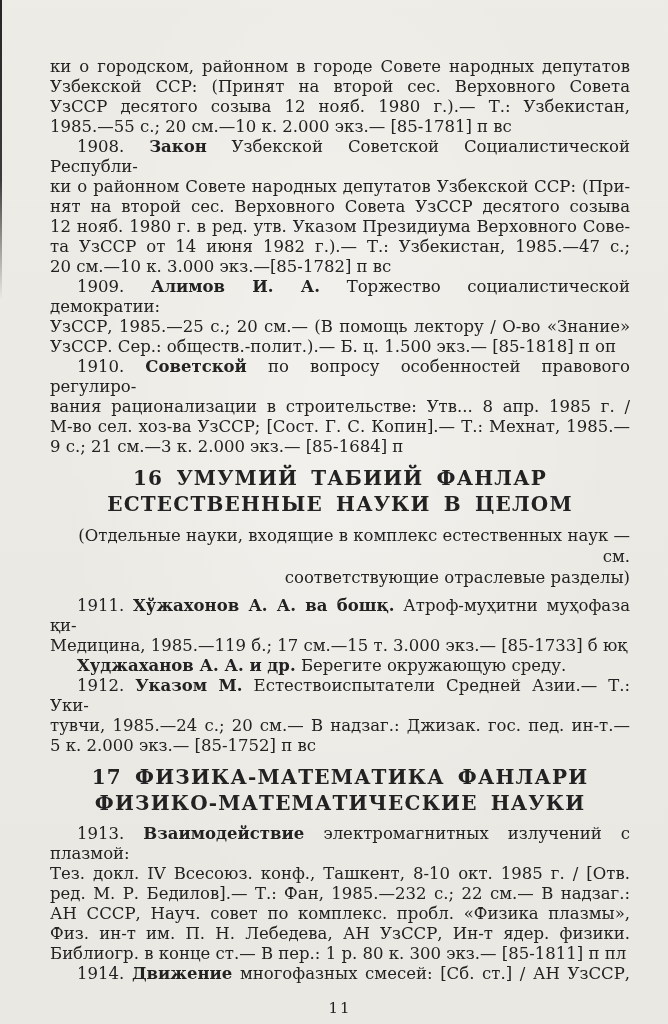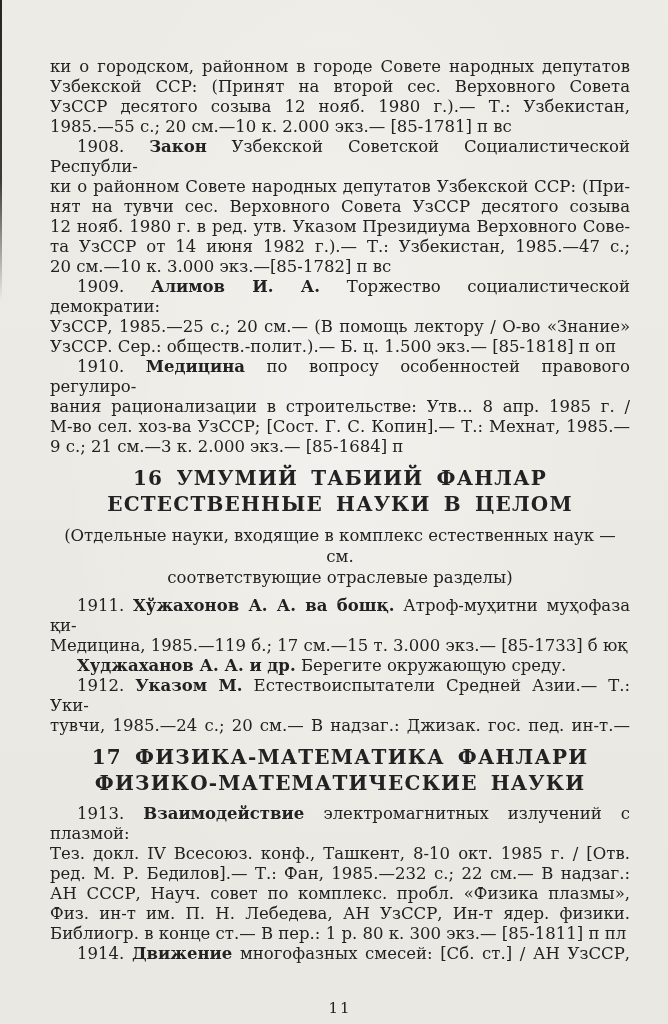--- a/index.html
+++ b/index.html
@@ -49,21 +49,21 @@
   }
   .heading .hline {
     font-size: 20px;
     font-weight: bold;
     line-height: 26px;
     letter-spacing: 1.2px;
     word-spacing: 5px;
   }
   .note {
     margin: 0 0 8px 0;
-    text-align: center;
+    text-align: right;
   }
   .note .nline {
     font-size: 16.5px;
     line-height: 21px;
   }
   .pagenum {
     position: absolute;
     left: 50px; top: 999px;
     width: 580px;
     text-align: center;
@@ -79,32 +79,32 @@
   <div class="content" id="content">
       <div class="para">
         <div class="line j"><span>ки о городском, районном в городе Совете народных депутатов</span></div>
         <div class="line j"><span>Узбекской ССР: (Принят на второй сес. Верховного Совета</span></div>
         <div class="line j"><span>УзССР десятого созыва 12 нояб. 1980 г.).— Т.: Узбекистан,</span></div>
         <div class="line"><span>1985.—55 с.; 20 см.—10 к. 2.000 экз.— [85-1781] п вс</span></div>
       </div>
       <div class="para indent">
         <div class="line j"><span>1908. </span><span class="b">Закон</span><span> Узбекской Советской Социалистической Республи-</span></div>
         <div class="line j"><span>ки о районном Совете народных депутатов Узбекской ССР: (При-</span></div>
-        <div class="line j"><span>нят на тувчи сес. Верховного Совета УзССР десятого созыва</span></div>
+        <div class="line j"><span>нят на второй сес. Верховного Совета УзССР десятого созыва</span></div>
         <div class="line j"><span>12 нояб. 1980 г. в ред. утв. Указом Президиума Верховного Сове-</span></div>
         <div class="line j"><span>та УзССР от 14 июня 1982 г.).— Т.: Узбекистан, 1985.—47 с.;</span></div>
         <div class="line"><span>20 см.—10 к. 3.000 экз.—[85-1782] п вс</span></div>
       </div>
       <div class="para indent">
         <div class="line j"><span>1909. </span><span class="b">Алимов И. А.</span><span> Торжество социалистической демократии:</span></div>
         <div class="line j"><span>УзССР, 1985.—25 с.; 20 см.— (В помощь лектору / О-во «Знание»</span></div>
         <div class="line"><span>УзССР. Сер.: обществ.-полит.).— Б. ц. 1.500 экз.— [85-1818] п оп</span></div>
       </div>
       <div class="para indent">
-        <div class="line j"><span>1910. </span><span class="b">Медицина</span><span> по вопросу особенностей правового регулиро-</span></div>
+        <div class="line j"><span>1910. </span><span class="b">Советской</span><span> по вопросу особенностей правового регулиро-</span></div>
         <div class="line j"><span>вания рационализации в строительстве: Утв... 8 апр. 1985 г. /</span></div>
         <div class="line j"><span>М-во сел. хоз-ва УзССР; [Сост. Г. С. Копин].— Т.: Мехнат, 1985.—</span></div>
         <div class="line"><span>9 с.; 21 см.—3 к. 2.000 экз.— [85-1684] п</span></div>
       </div>
       <div class="heading">
         <div class="hline">16 УМУМИЙ ТАБИИЙ ФАНЛАР</div>
         <div class="hline">ЕСТЕСТВЕННЫЕ НАУКИ В ЦЕЛОМ</div>
       </div>
       <div class="note">
         <div class="nline">(Отдельные науки, входящие в комплекс естественных наук — см.</div>
@@ -113,20 +113,21 @@
       <div class="para indent">
         <div class="line j"><span>1911. </span><span class="b">Хўжахонов А. А. ва бошқ.</span><span> Атроф-муҳитни муҳофаза қи-</span></div>
         <div class="line"><span>Медицина, 1985.—119 б.; 17 см.—15 т. 3.000 экз.— [85-1733] б юқ</span></div>
       </div>
       <div class="para indent">
         <div class="line"><span class="b">Худжаханов А. А. и др.</span><span> Берегите окружающую среду.</span></div>
       </div>
       <div class="para indent">
         <div class="line j"><span>1912. </span><span class="b">Указом М.</span><span> Естествоиспытатели Средней Азии.— Т.: Уки-</span></div>
         <div class="line j"><span>тувчи, 1985.—24 с.; 20 см.— В надзаг.: Джизак. гос. пед. ин-т.—</span></div>
+        <div class="line"><span>5 к. 2.000 экз.— [85-1752] п вс</span></div>
       </div>
       <div class="heading">
         <div class="hline">17 ФИЗИКА-МАТЕМАТИКА ФАНЛАРИ</div>
         <div class="hline">ФИЗИКО-МАТЕМАТИЧЕСКИЕ НАУКИ</div>
       </div>
       <div class="para indent">
         <div class="line j"><span>1913. </span><span class="b">Взаимодействие</span><span> электромагнитных излучений с плазмой:</span></div>
         <div class="line j"><span>Тез. докл. IV Всесоюз. конф., Ташкент, 8-10 окт. 1985 г. / [Отв.</span></div>
         <div class="line j"><span>ред. М. Р. Бедилов].— Т.: Фан, 1985.—232 с.; 22 см.— В надзаг.:</span></div>
         <div class="line j"><span>АН СССР, Науч. совет по комплекс. пробл. «Физика плазмы»,</span></div>

